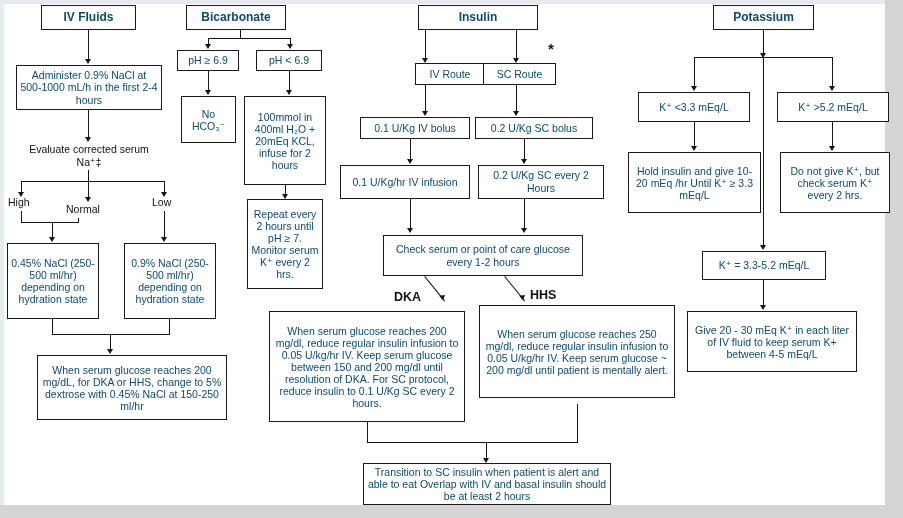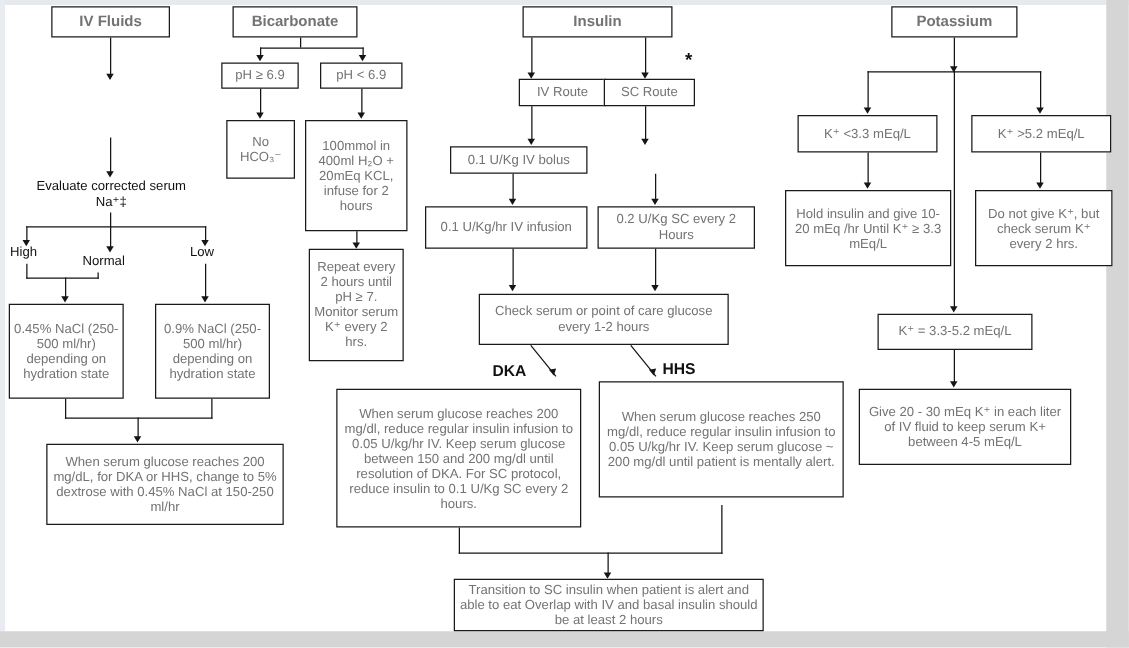--- a/index.html
+++ b/index.html
@@ -19,21 +19,21 @@
   .edge.bottom{left:0;top:505px;width:903px;height:13px;background:#d5d5d5;}
 
   
   .box{
     position:absolute;
     box-sizing:border-box;
     border:1.3px solid #1a1a1a;
     background:#ffffff;
     display:flex;align-items:center;justify-content:center;
     text-align:center;
-    color:#737373;
+    color:#0c4a6e;
     font-size:10.5px;
     line-height:12.6px;
     padding:1px 3px;
   }
   .box.header{font-weight:bold;font-size:12px;}
   .box.tight{line-height:12px;}
   .plain{
     position:absolute;
     text-align:center;
     color:#111;
@@ -73,20 +73,21 @@
   <div class="edge top"></div>
   <div class="edge left"></div>
   <div class="edge right"></div>
   <div class="edge bottom"></div>
 
   <div class="box header" style="left:41px;top:5px;width:95px;height:25px;">IV Fluids</div>
 
   <div class="vline" style="left:88px;top:30px;height:31px;"></div>
   <div class="arrow" style="left:84.5px;top:59px;"></div>
 
+  <div class="box" style="left:16px;top:65px;width:146px;height:45px;">Administer 0.9% NaCl at 500-1000 mL/h in the first 2-4 hours</div>
 
   <div class="vline" style="left:88px;top:110px;height:29px;"></div>
   <div class="arrow" style="left:84.5px;top:137px;"></div>
 
   <div class="plain" style="left:21px;top:142px;width:136px;height:28px;">
       <span>Evaluate corrected serum Na⁺‡</span>
     </div>
 
   <div class="vline" style="left:88px;top:170px;height:12px;"></div>
   <div class="hline" style="left:21px;top:181px;width:144px;"></div>
@@ -159,20 +160,21 @@
 
   <div class="box" style="left:392px;top:63px;width:70px;height:22px;margin-left:23px;">IV Route</div>
   <div class="box" style="left:483px;top:63px;width:73px;height:22px;">SC Route</div>
 
   <div class="vline" style="left:425px;top:85px;height:28px;"></div>
   <div class="arrow" style="left:421.5px;top:111px;"></div>
   <div class="vline" style="left:516px;top:85px;height:28px;"></div>
   <div class="arrow" style="left:512.5px;top:111px;"></div>
 
   <div class="box" style="left:360px;top:117px;width:110px;height:22px;">0.1 U/Kg IV bolus</div>
+  <div class="box" style="left:475px;top:117px;width:118px;height:22px;">0.2 U/Kg SC bolus</div>
 
   <div class="vline" style="left:410px;top:139px;height:22px;"></div>
   <div class="arrow" style="left:406.5px;top:159px;"></div>
   <div class="vline" style="left:524px;top:139px;height:22px;"></div>
   <div class="arrow" style="left:520.5px;top:159px;"></div>
 
   <div class="box" style="left:340px;top:165px;width:130px;height:34px;">0.1 U/Kg/hr IV infusion</div>
   <div class="box" style="left:478px;top:165px;width:126px;height:34px;">0.2 U/Kg SC every 2 Hours</div>
 
   <div class="vline" style="left:410px;top:199px;height:31px;"></div>

